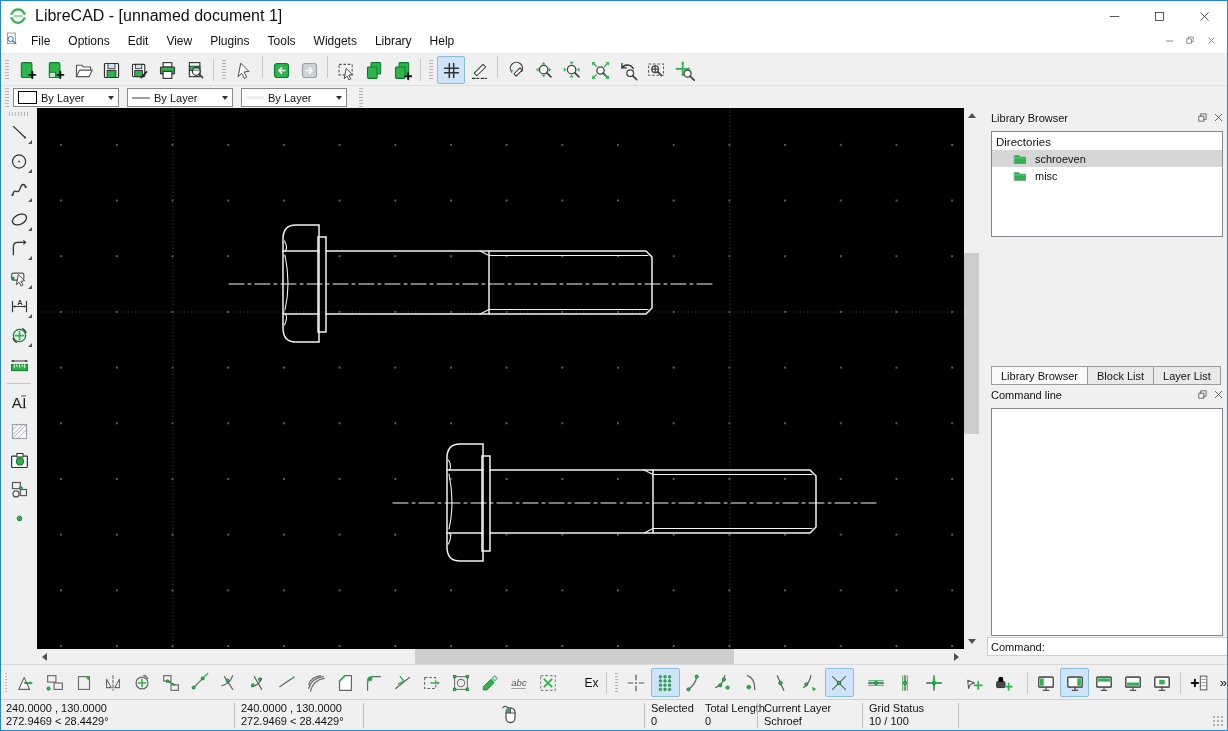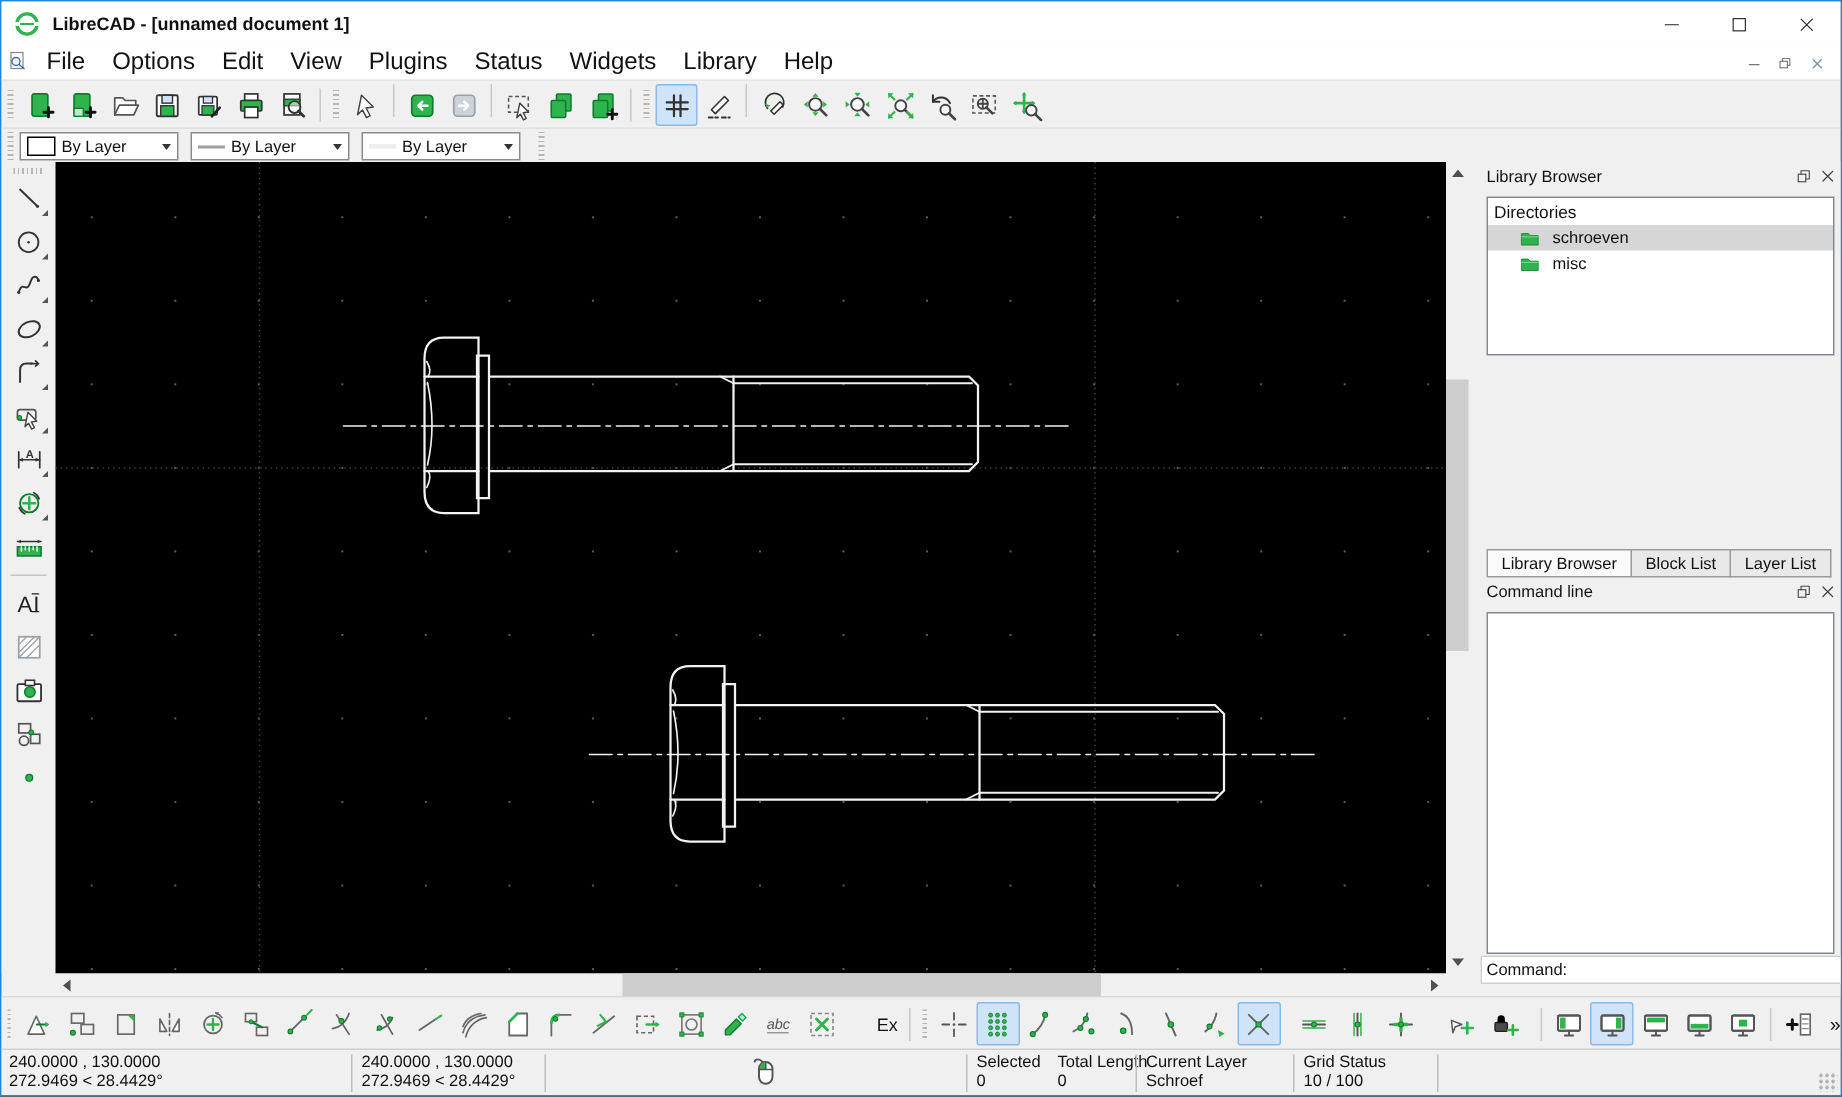--- a/index.html
+++ b/index.html
@@ -1,26 +1,26 @@
 <!DOCTYPE html>
 <html><head>
 <meta charset="utf-8">
 <style>
   html,body{margin:0;padding:0;background:#444;}
   .window{position:relative;width:1228px;height:731px;background:#f0f0f0;border:1px solid #2386d6;
     box-sizing:border-box;overflow:hidden;font-family:"Liberation Sans",sans-serif;color:#111;}
   
   .titlebar{position:absolute;top:0;left:0;right:0;height:30px;background:#fff;display:flex;align-items:center;padding-left:8px;box-sizing:border-box;}
   .app-logo svg{width:18px;height:18px;display:block;}
-  .title{margin-left:8px;font-size:12px;font-weight:bold;}
+  .title{margin-left:8px;font-size:16px;}
   .win-controls{position:absolute;right:0;top:0;height:30px;display:flex;}
   .win-btn{width:45px;height:30px;display:flex;align-items:center;justify-content:center;}
   .win-btn svg{width:15px;height:15px;}
   
-  .menubar{position:absolute;top:30px;left:0;right:0;height:22px;background:#fff;display:flex;align-items:center;font-size:16px;padding-left:3px;box-sizing:border-box;}
+  .menubar{position:absolute;top:30px;left:0;right:0;height:22px;background:#fff;display:flex;align-items:flex-start;font-size:12px;padding-left:3px;box-sizing:border-box;}
   .mdi-doc{width:18px;height:18px;}.mdi-doc svg{width:16px;height:16px;}
   .menu-item{padding:3px 9px;}
   .mdi-controls{margin-left:auto;display:flex;padding-right:5px;}
   .mdi-btn{width:21px;height:18px;display:flex;align-items:center;justify-content:center;}
   .mdi-btn svg{width:13px;height:13px;}
   
   .toolbar1{position:absolute;top:52px;left:0;right:0;height:32px;display:flex;align-items:center;background:#f0f0f0;border-top:1px solid #e6e6e6;}
   .pentoolbar{position:absolute;top:84px;left:0;right:0;height:23px;display:flex;align-items:center;background:#f0f0f0;border-top:1px solid #e0e0e0;}
   .tgroup{display:flex;align-items:flex-start;}
   .tbtn{width:26px;height:26px;display:flex;align-items:center;justify-content:center;border:1px solid transparent;border-radius:2px;position:relative;}
@@ -131,21 +131,21 @@
           <rect x="5" y="3" width="12" height="16" rx="0" fill="#fff" stroke="#888" stroke-width="1.2"></rect>
           <circle cx="10" cy="12" r="4" fill="none" stroke="#3a6ea5" stroke-width="1.4"></circle>
           <path d="M13 15l5 4" fill="none" stroke="#3a6ea5" stroke-width="1.6" stroke-linecap="round" stroke-linejoin="round"></path>
         </svg></span>
     <div id="menu-items" style="display:flex">
         <span class="menu-item">File</span>
         <span class="menu-item">Options</span>
         <span class="menu-item">Edit</span>
         <span class="menu-item">View</span>
         <span class="menu-item">Plugins</span>
-        <span class="menu-item">Status</span>
+        <span class="menu-item">Tools</span>
         <span class="menu-item">Widgets</span>
         <span class="menu-item">Library</span>
         <span class="menu-item">Help</span>
       </div>
     <div class="mdi-controls">
       <span class="mdi-btn">
           <svg viewBox="0 0 24 24">
             <path d="M6 13h12" fill="none" stroke="#777" stroke-width="1.6" stroke-linecap="round" stroke-linejoin="round"></path>
           </svg>
         </span>

